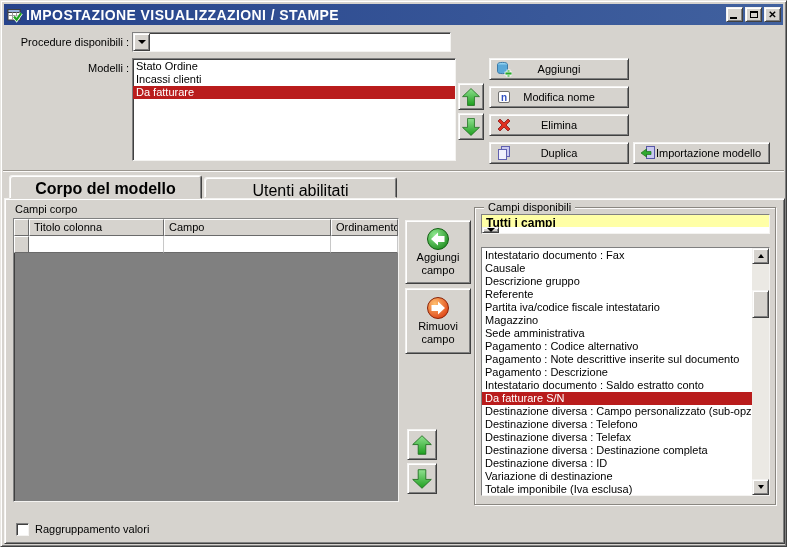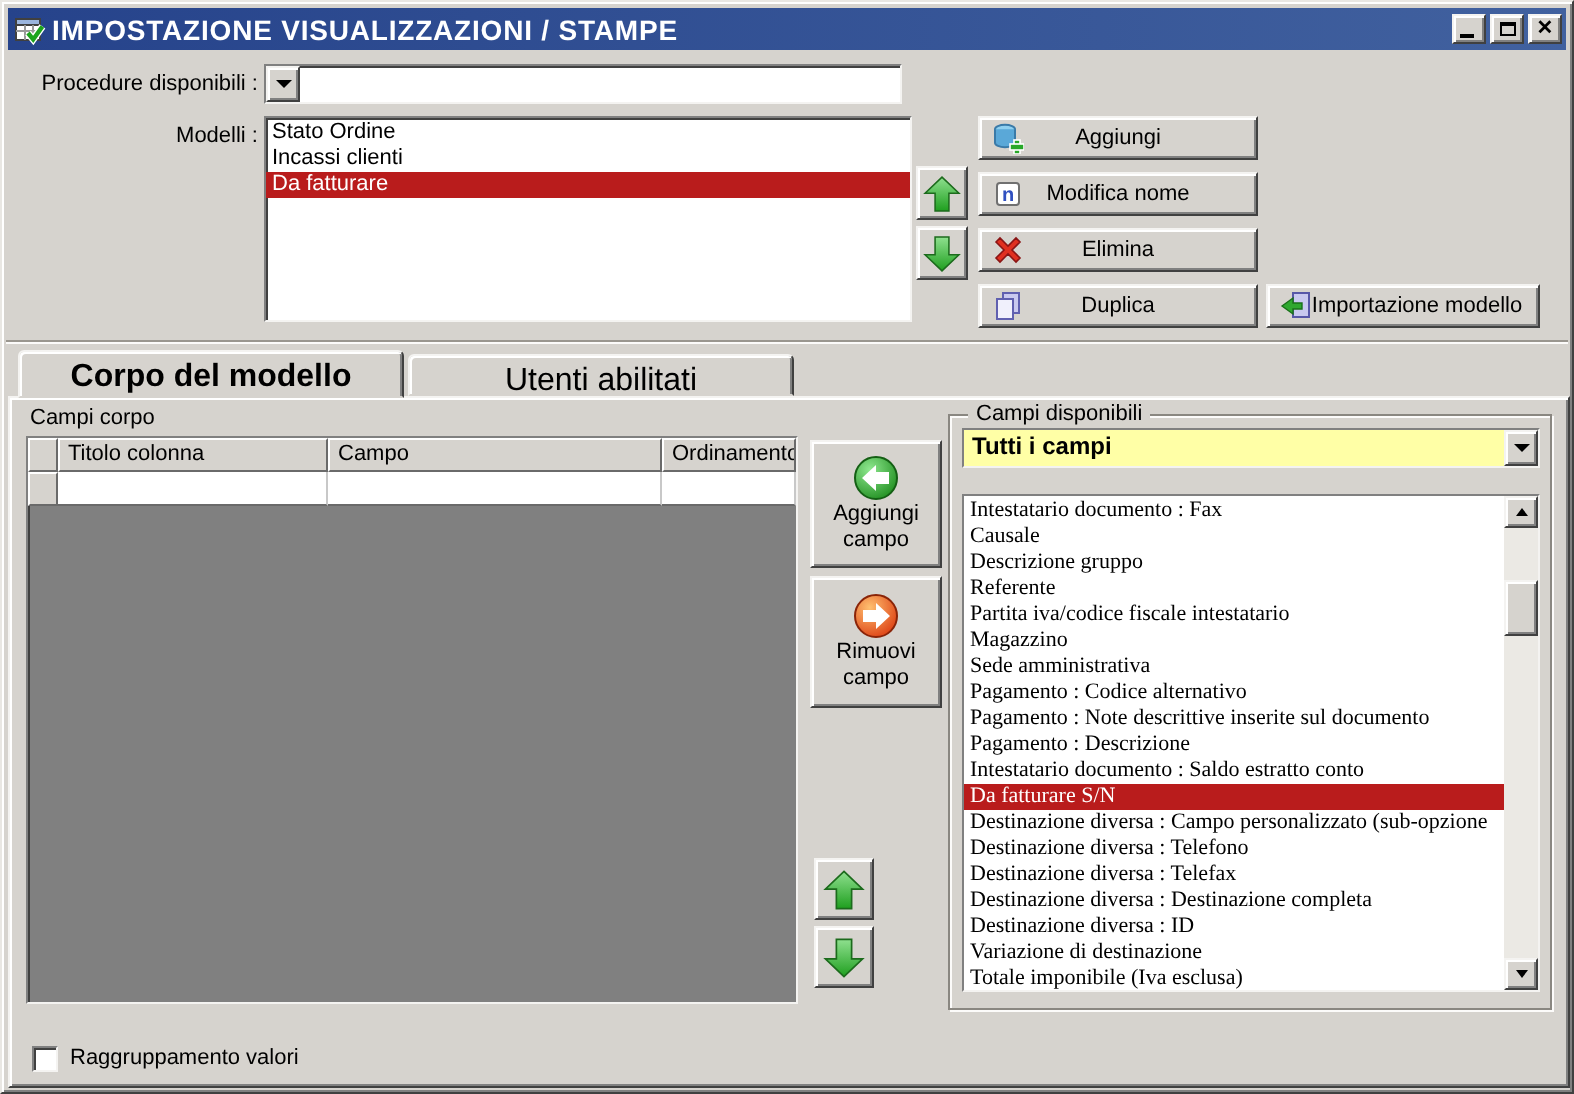--- a/index.html
+++ b/index.html
@@ -90,21 +90,21 @@
   .c2 { width:167px; flex:0 0 auto; }
   .c3 { flex:1; }
   
   #groupbox {
     position:absolute; left:473px; top:206px; width:302px; height:298px;
     border:1px solid #8a8781; box-shadow:1px 1px 0 #fcfbfa, inset 1px 1px 0 #fcfbfa; z-index:4;
   }
   #grouplabel { position:absolute; left:483px; top:200px; background:#d6d3ce; padding:0 4px; font-size:11px; z-index:5; }
   #filtercombo .cfield { background:#ffffa6; font-weight:bold; font-size:12px; padding-top:1px; }
   
-  #avail { left:480px; top:246px; width:289px; height:249px; display:flex; z-index:5; padding:0;font-family:Liberation Serif, serif; }
+  #avail { left:480px; top:246px; width:289px; height:249px; display:flex; z-index:5; padding:0; }
   #avail .rows { flex:1; overflow:hidden; background:#fff; }
   .scrollbar { width:17px; flex:0 0 auto; background:#ebe9e4; position:relative; }
   .sbtn {
     position:absolute; left:0; width:17px; height:16px; background:#d6d3ce;
     border:1px solid; border-color:#f4f3f1 #404040 #404040 #f4f3f1;
     box-shadow: inset 1px 1px 0 #fff, inset -1px -1px 0 #808080;
     display:flex; align-items:center; justify-content:center;
   }
   .sbtn.up { top:0; } .sbtn.down { bottom:0; }
   .tri-up-s { width:0; height:0; border-left:3.5px solid transparent; border-right:3.5px solid transparent; border-bottom:4px solid #000; }
@@ -282,21 +282,21 @@
   </div>
   <div class="pushbtn" style="left:406px; top:462px; width:30px; height:31px; z-index:4;">
     <svg width="22" height="22" viewBox="0 0 26 26">
       <polygon points="13,24 2,13.5 8.5,13.5 8.5,2 17.5,2 17.5,13.5 24,13.5" fill="url(#gd)" stroke="#1c6b1c"></polygon>
     </svg>
   </div>
 
   <div id="groupbox"></div>
   <div id="grouplabel" class="lbl">Campi disponibili</div>
 
-  <div class="abs sunken combo" id="filtercombo" style="left:480px; top:213px; width:289px; height:20px; z-index:5;">
+  <div class="abs sunken combo" id="filtercombo" style="left:480px; top:213px; width:289px; height:20px; z-index:5;flex-direction:column;">
     <span class="cfield">Tutti i campi</span>
     <span class="cbtn">
         <span class="tri-down"></span>
       </span>
   </div>
 
   <div class="abs sunken" id="avail">
     <div class="rows" style="padding-top:1px;">
         <div class="lrow">Intestatario documento : Fax</div>
         <div class="lrow">Causale</div>

